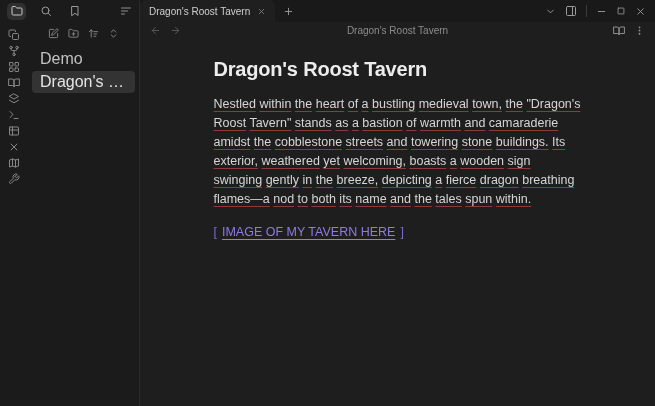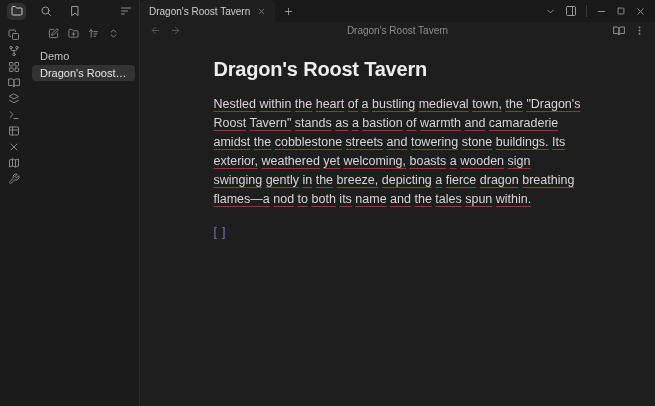--- a/index.html
+++ b/index.html
@@ -19,21 +19,21 @@
   .view-tab.active{background:#303030;color:#c8c8c8}
   .left-top .spacer{flex:1}
   .icon-btn{color:#8f8f8f;display:flex;align-items:center;justify-content:center;cursor:pointer}
   .left-body{flex:1;display:flex;min-height:0}
   .ribbon{width:28px;display:flex;flex-direction:column;align-items:center;padding-top:7px;gap:5px;flex-shrink:0}
   .ribbon .icon-btn{width:16px;height:11px;color:#868686}
   .sidebar{flex:1;display:flex;flex-direction:column;min-width:0}
   .sb-toolbar{height:15px;margin-top:4px;display:flex;align-items:center;justify-content:center;gap:9px}
   .sb-toolbar .icon-btn{color:#8a8a8a}
   .file-list{margin-top:7px;padding:0 4px;display:flex;flex-direction:column;gap:1px}
-  .file-item{font-size:11px;color:#c2c2c2;padding:2px 8px;border-radius:4px;white-space:nowrap;overflow:hidden;text-overflow:ellipsis;cursor:pointer}
+  .file-item{font-size:16px;color:#c2c2c2;padding:2px 8px;border-radius:4px;white-space:nowrap;overflow:hidden;text-overflow:ellipsis;cursor:pointer}
   .file-item.active{background:#333333;color:#e4e4e4}
 
   
   .main{flex:1;display:flex;flex-direction:column;min-width:0;background:#1e1e1e}
   .tabbar{height:22px;background:#191919;display:flex;align-items:stretch;flex-shrink:0}
   .tab{display:flex;align-items:center;gap:7px;padding:0 9px;background:#1f1f1f;border-radius:6px 6px 0 0;font-size:10px;color:#cfcfcf;cursor:pointer;white-space:nowrap}
   .tab-close{color:#8a8a8a;display:flex;cursor:pointer}
   .new-tab{display:flex;align-items:center;padding:0 8px;color:#9a9a9a;cursor:pointer}
   .tab-actions{margin-left:auto;display:flex;align-items:center;gap:9px;padding:0 9px}
   .tab-actions .icon-btn{color:#9a9a9a}
@@ -266,19 +266,20 @@
           </span>
       </div>
     </div>
 
     <div class="editor">
       <div class="editor-inner">
         <div class="note-title">Dragon's Roost Tavern</div>
         <p class="note-para"><span class="sp">Nestled</span> <span class="sp">within</span> <span class="sp">the</span> <span class="sp">heart</span> <span class="sp">of</span> <span class="sp">a</span> <span class="sp">bustling</span> <span class="sp">medieval</span> <span class="sp">town,</span> <span class="sp">the</span> <span class="sp">"Dragon's</span> <span class="sp">Roost</span> <span class="sp">Tavern"</span> <span class="sp">stands</span> <span class="sp">as</span> <span class="sp">a</span> <span class="sp">bastion</span> <span class="sp">of</span> <span class="sp">warmth</span> <span class="sp">and</span> <span class="sp">camaraderie</span> <span class="sp">amidst</span> <span class="sp">the</span> <span class="sp">cobblestone</span> <span class="sp">streets</span> <span class="sp">and</span> <span class="sp">towering</span> <span class="sp">stone</span> <span class="sp">buildings.</span> <span class="sp">Its</span> <span class="sp">exterior,</span> <span class="sp">weathered</span> <span class="sp">yet</span> <span class="sp">welcoming,</span> <span class="sp">boasts</span> <span class="sp">a</span> <span class="sp">wooden</span> <span class="sp">sign</span> <span class="sp">swinging</span> <span class="sp">gently</span> <span class="sp">in</span> <span class="sp">the</span> <span class="sp">breeze,</span> <span class="sp">depicting</span> <span class="sp">a</span> <span class="sp">fierce</span> <span class="sp">dragon</span> <span class="sp">breathing</span> <span class="sp">flames—a</span> <span class="sp">nod</span> <span class="sp">to</span> <span class="sp">both</span> <span class="sp">its</span> <span class="sp">name</span> <span class="sp">and</span> <span class="sp">the</span> <span class="sp">tales</span> <span class="sp">spun</span> <span class="sp">within.</span></p>
         <div class="linkline">
           <span class="bracket">[</span>
+          <span class="linktext">IMAGE OF MY TAVERN HERE</span>
           <span class="bracket">]</span>
         </div>
       </div>
     </div>
   </div>
 
 </div>
 
 </body></html>

